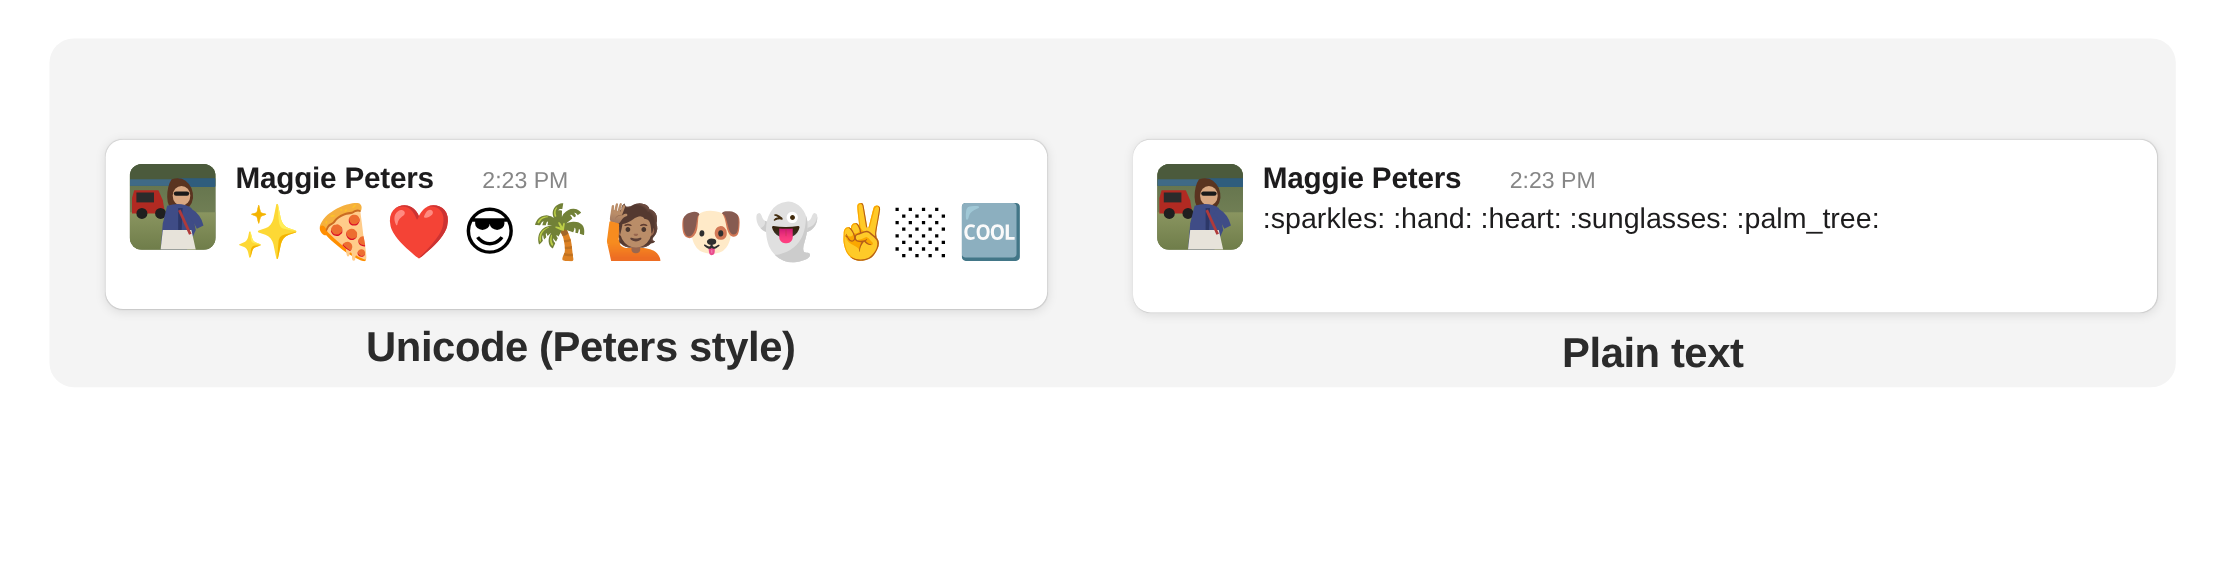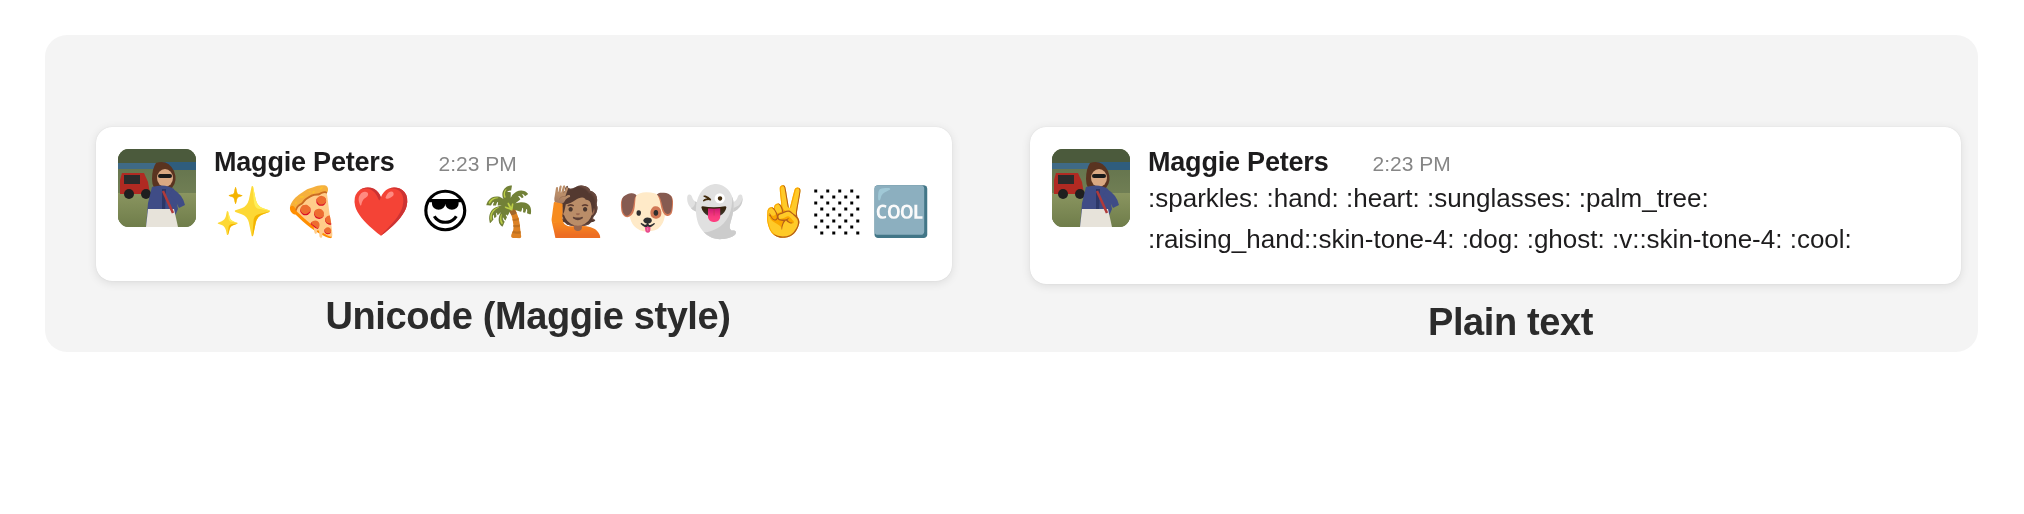--- a/index.html
+++ b/index.html
@@ -134,21 +134,21 @@
   .caption {
     position: absolute;
     text-align: center;
     font-size: 38px;
     font-weight: bold;
     color: #2b2b2b;
     letter-spacing: -0.4px;
     white-space: nowrap;
   }
   .caption.left-caption  { left: 0;   top: 260px; width: 966px; }
-  .caption.right-caption { left: 16px;   top: 266px; width: 967px; }
+  .caption.right-caption { left: 8px;   top: 266px; width: 967px; }
 </style>
 </head>
 <body>
 
 <div class="stage">
   <div class="panel">
 
     <div class="column left">
 
       <div class="msg-card left-card">
@@ -209,21 +209,21 @@
               <span class="emoji-glyph">🐶</span>
               <span class="emoji-glyph">👻</span>
               <span class="emoji-glyph">✌️🏼</span>
               <span class="emoji-glyph">🆒</span>
             </div>
           </div>
 
         </div>
       </div>
 
-      <div class="caption left-caption">Unicode (Maggie style)</div>
+      <div class="caption left-caption">Unicode (Peters style)</div>
     </div>
 
     <div class="column right">
 
       <div class="msg-card right-card">
         <div class="msg-inner">
 
           <div class="avatar">
             <svg viewBox="0 0 78 78" preserveAspectRatio="none" aria-hidden="true">
               <rect x="0" y="0" width="78" height="78" fill="url(#sky1)"></rect>
@@ -245,21 +245,20 @@
               <path d="M45 42 l10 22" stroke="#b03a3a" stroke-width="2.5" fill="none"></path>
             </svg>
           </div>
 
           <div class="msg-body">
             <div class="msg-head">
               <span class="author">Maggie Peters</span>
               <span class="timestamp">2:23 PM</span>
             </div>
             <div class="plain-line">:sparkles: :hand: :heart: :sunglasses: :palm_tree:</div>
-            <div class="plain-line">:raising_hand::skin-tone-4: :dog: :ghost: :v::skin-tone-4: :cool:</div>
           </div>
 
         </div>
       </div>
 
       <div class="caption right-caption">Plain text</div>
     </div>
 
   </div>
 </div>

